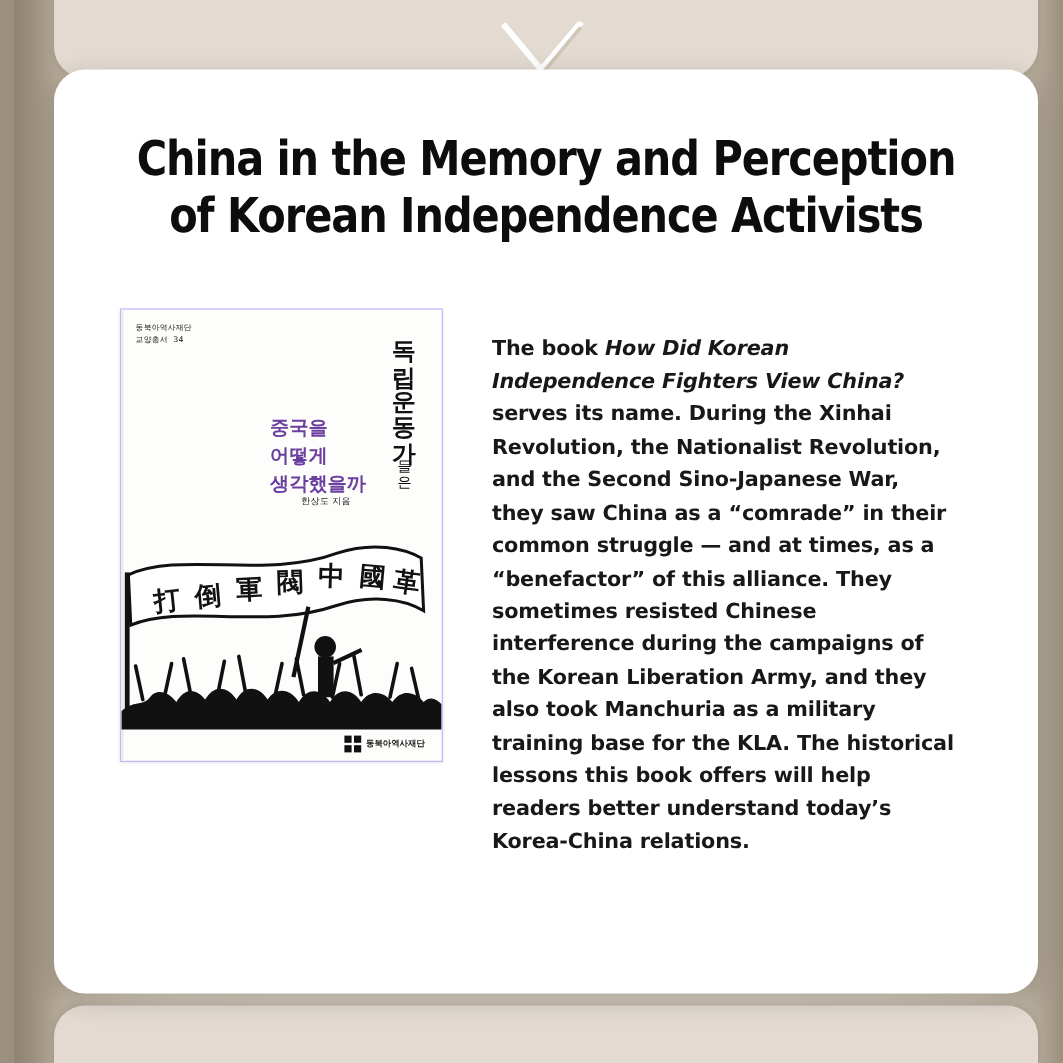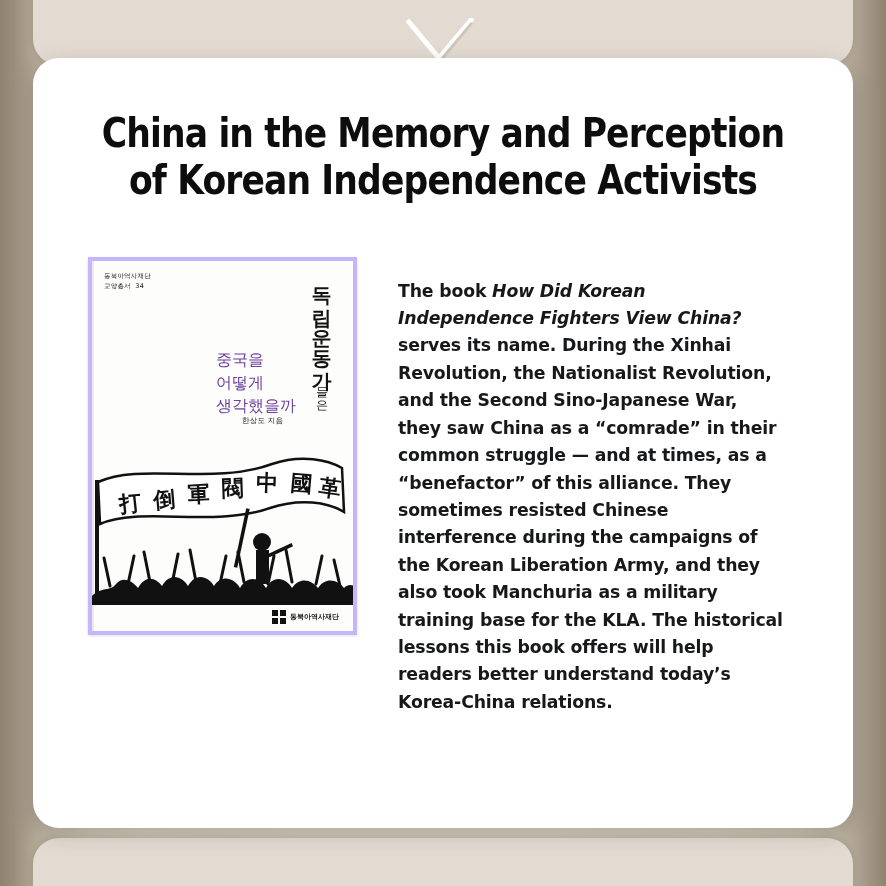--- a/index.html
+++ b/index.html
@@ -18,20 +18,21 @@
   
   .stage {
     position: absolute;
     inset: 0;
     background:
       linear-gradient(90deg,
         #8e8270 0px, #9a8e7c 14px, #a89c8a 26px, #b3a795 34px, #bdb2a0 44px,
         #c6bbaa 60px, #cdc3b3 90px, #d2c9b9 140px, #d5ccbd 300px,
         #d5ccbd 560px, #d2c9b9 720px, #ccc2b2 800px, #c2b8a7 836px,
         #b0a594 856px, #9d9180 872px, #8e8270 886px);
+    margin-left: 12px;
   }
   
   .card-back-top {
     position: absolute;
     left: 33px;
     top: -40px;
     width: 820px;
     height: 105px;
     background: #e3dbd2;
     border-radius: 26px;
@@ -85,21 +86,21 @@
     padding: 53px 47px 0 55px;
     gap: 41px;
     align-items: flex-start;
   }
   
   .book {
     position: relative;
     width: 269px;
     height: 378px;
     background: #fdfdfb;
-    border: 4px solid #c4b5fd;
+    border: 1px solid #c4b5fd;
     box-shadow: 0 1px 3px rgba(0,0,0,0.13);
     flex: 0 0 auto;
     overflow: hidden;
   }
   .book .spine-line {
     position: absolute;
     left: 0; top: 0; bottom: 0;
     width: 2px;
     background: #eceae6;
   }
@@ -127,21 +128,21 @@
   }
   .book .ktitle .small {
     font-size: 12px;
     font-weight: 400;
   }
   .book .ksub {
     position: absolute;
     left: 124px;
     top: 88px;
     font-family: "DejaVu Sans", sans-serif;
-    font-weight: 400;
+    font-weight: 700;
     font-size: 16px;
     line-height: 1.42;
     color: #6b3fa0;
   }
   .book .author {
     position: absolute;
     left: 150px;
     top: 155px;
     font-size: 7.5px;
     color: #222;

